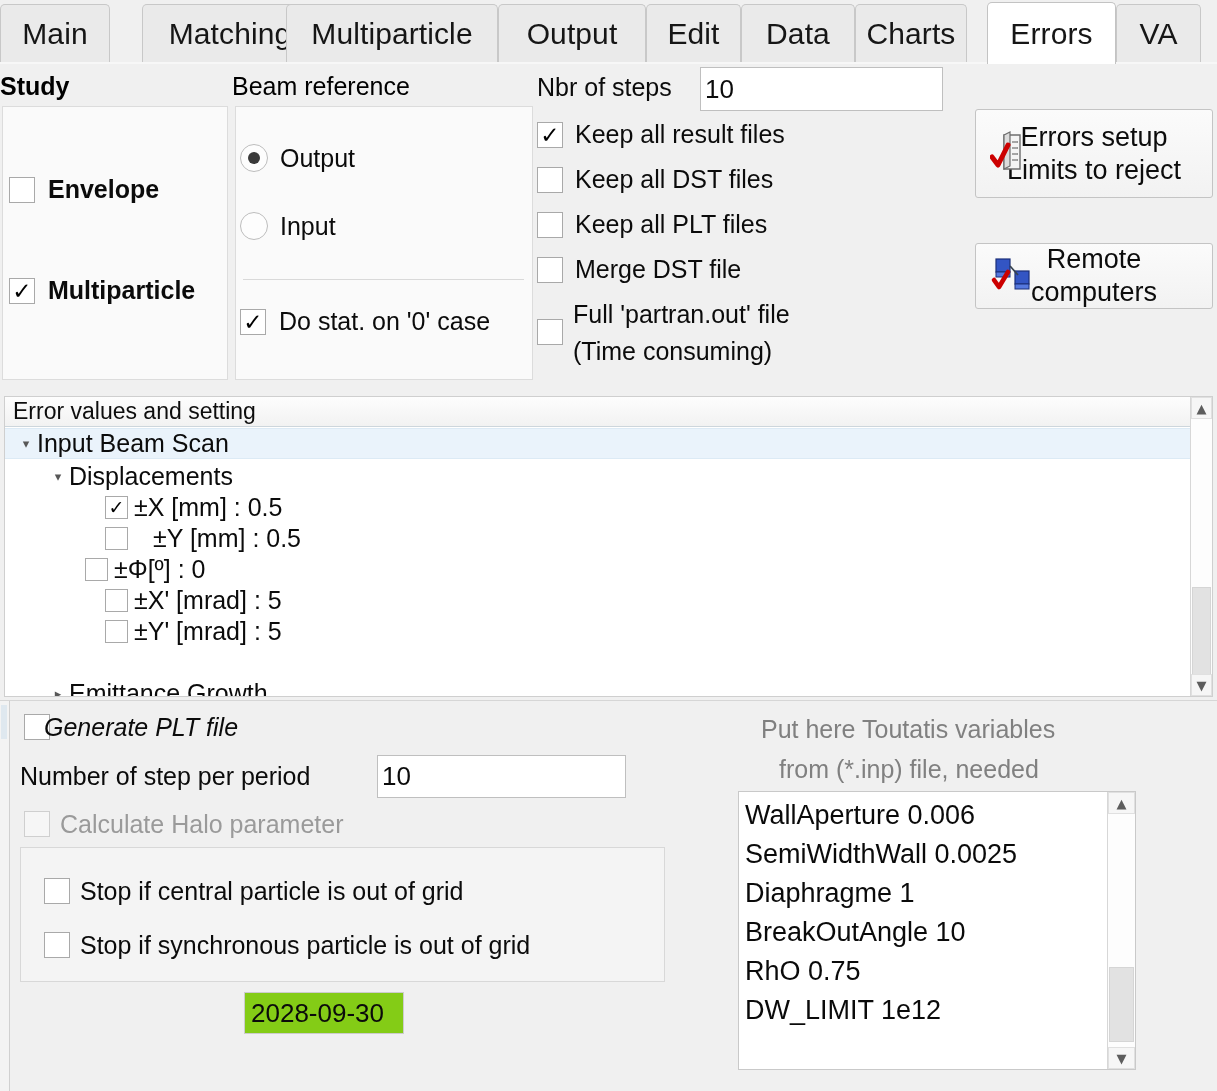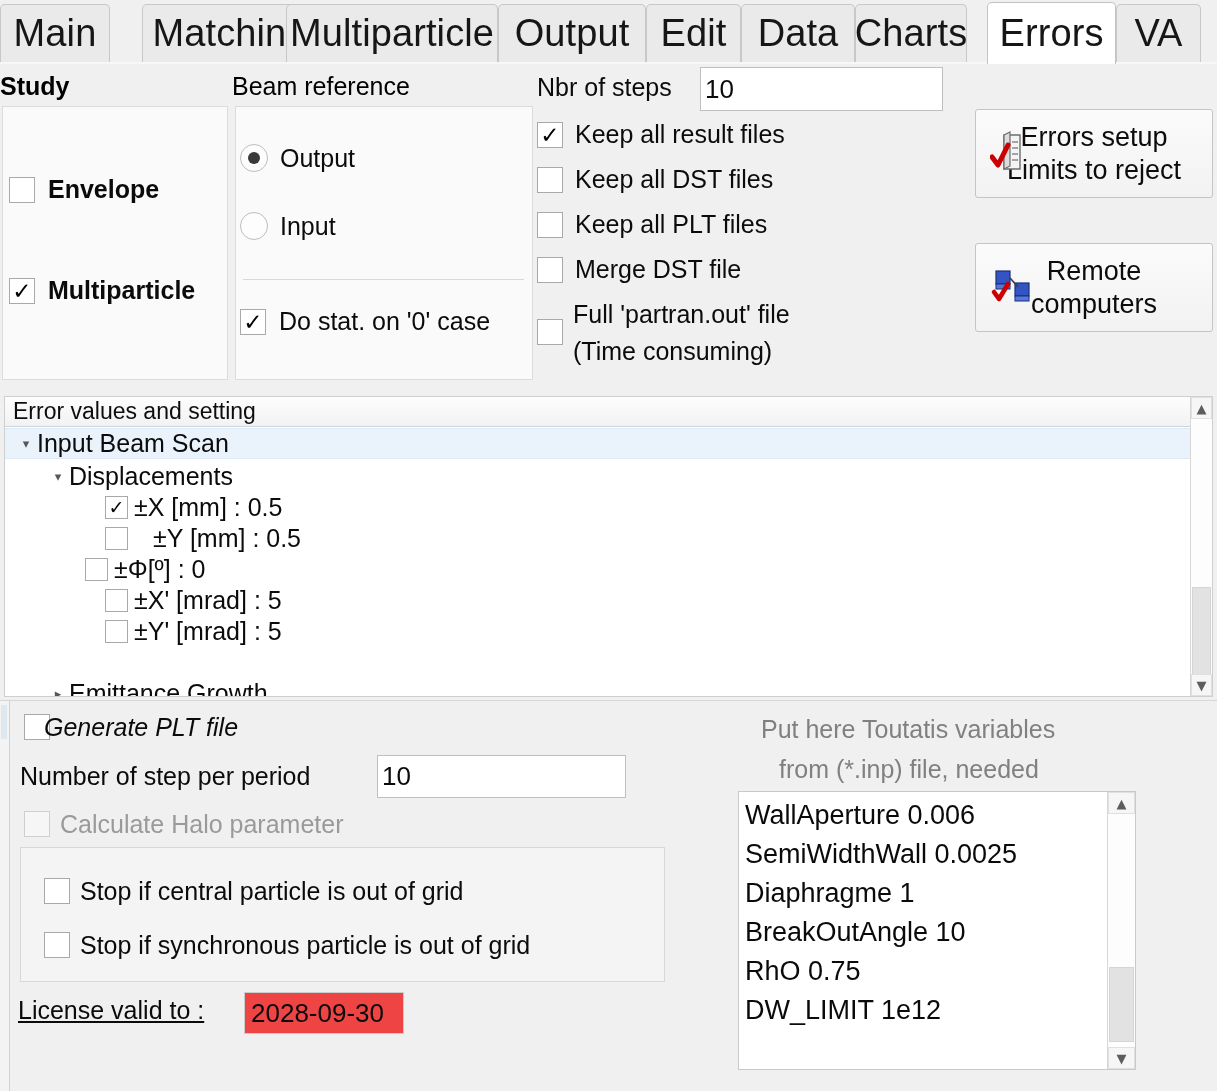--- a/index.html
+++ b/index.html
@@ -21,21 +21,21 @@
     position: absolute; left: 0; top: 62px; width: 1217px; height: 2px;
     background: #f7f7f7;
   }
   .tab {
     position: absolute; top: 4px; height: 58px;
     background: #eaeaea;
     border: 1px solid #c8c8c8;
     border-bottom: none;
     border-radius: 5px 5px 0 0;
     display: flex; align-items: center; justify-content: center;
-    font-size: 38px; color: #161616;
+    font-size: 30px; color: #161616;
     letter-spacing: 0.1px;
     text-align: center;
   }
   .tab.active {
     background: #ffffff;
     top: 2px; height: 62px;
     border-color: #c3c3c3;
     z-index: 5;
   }
 
@@ -82,21 +82,21 @@
 
   
   .txtinput {
     position: absolute;
     background: #ffffff; border: 1px solid #bfbfbf;
     font-size: 26px; color: #0b0b0b;
     display: flex; align-items: center;
     padding-left: 4px;
   }
   .readonlybox {
-    position: absolute; background: #ef4444; border: 1px solid #cccccc;
+    position: absolute; background: #84cc16; border: 1px solid #cccccc;
     font-size: 26px; color: #0b0b0b;
     display: flex; align-items: center; padding-left: 6px;
   }
 
   
   .btn {
     position: absolute;
     background: linear-gradient(to bottom, #fbfbfb 0%, #f2f2f2 100%);
     border: 1px solid #c4c4c4;
     border-radius: 3px;
@@ -295,21 +295,21 @@
         <line x1="22" y1="29" x2="28" y2="29" stroke="#7a7a7a" stroke-width="1.3"></line>
         <path d="M2 26 L8 34 L18 14" fill="none" stroke="#cc0000" stroke-width="5" stroke-linecap="round" stroke-linejoin="round"></path>
       </svg>
     </span>
     <span class="btn-text">
       <span>Errors setup</span><br>
       <span>Limits to reject</span>
     </span>
   </div>
 
-  <div class="btn" style="left:975px; top:243px; width:238px; height:89px;">
+  <div class="btn" style="left:975px; top:243px; width:238px; height:66px;">
     <span class="btn-icon">
       <svg width="44" height="42" viewBox="0 0 44 42" aria-hidden="true">
         <rect x="6" y="6" width="14" height="13" fill="#3355c4" stroke="#1b2f7a" stroke-width="1.2"></rect>
         <rect x="6" y="19" width="14" height="5" fill="#5578de" stroke="#1b2f7a" stroke-width="1"></rect>
         <rect x="25" y="18" width="14" height="13" fill="#3355c4" stroke="#1b2f7a" stroke-width="1.2"></rect>
         <rect x="25" y="31" width="14" height="5" fill="#5578de" stroke="#1b2f7a" stroke-width="1"></rect>
         <line x1="20" y1="13" x2="28" y2="22" stroke="#36424f" stroke-width="1.8"></line>
         <path d="M4 27 L9 34 L18 19" fill="none" stroke="#cc0000" stroke-width="4.6" stroke-linecap="round" stroke-linejoin="round"></path>
       </svg>
     </span>
@@ -406,21 +406,20 @@
   <div class="cb" style="left:44px; top:878px;">
     <span></span>
   </div>
   <div class="lbl" style="left:80px; top:877px;">Stop if central particle is out of grid</div>
 
   <div class="cb" style="left:44px; top:932px;">
     <span></span>
   </div>
   <div class="lbl" style="left:80px; top:931px;">Stop if synchronous particle is out of grid</div>
 
-  <div class="lbl underlined" style="left:18px; top:996px;">License valid to :</div>
   <div class="readonlybox" style="left:244px; top:992px; width:160px; height:42px;">
     <span>2028-09-30</span>
   </div>
 
   <div class="lbl grey" style="left:761px; top:715px;">Put here Toutatis variables</div>
   <div class="lbl grey" style="left:779px; top:755px;">from (*.inp) file, needed</div>
 
   <div class="taWrap" style="left:738px; top:791px; width:398px; height:279px;">
     <div style="position:absolute; left:0; top:4px; right:30px;">
       <div class="taLine">WallAperture 0.006</div>

